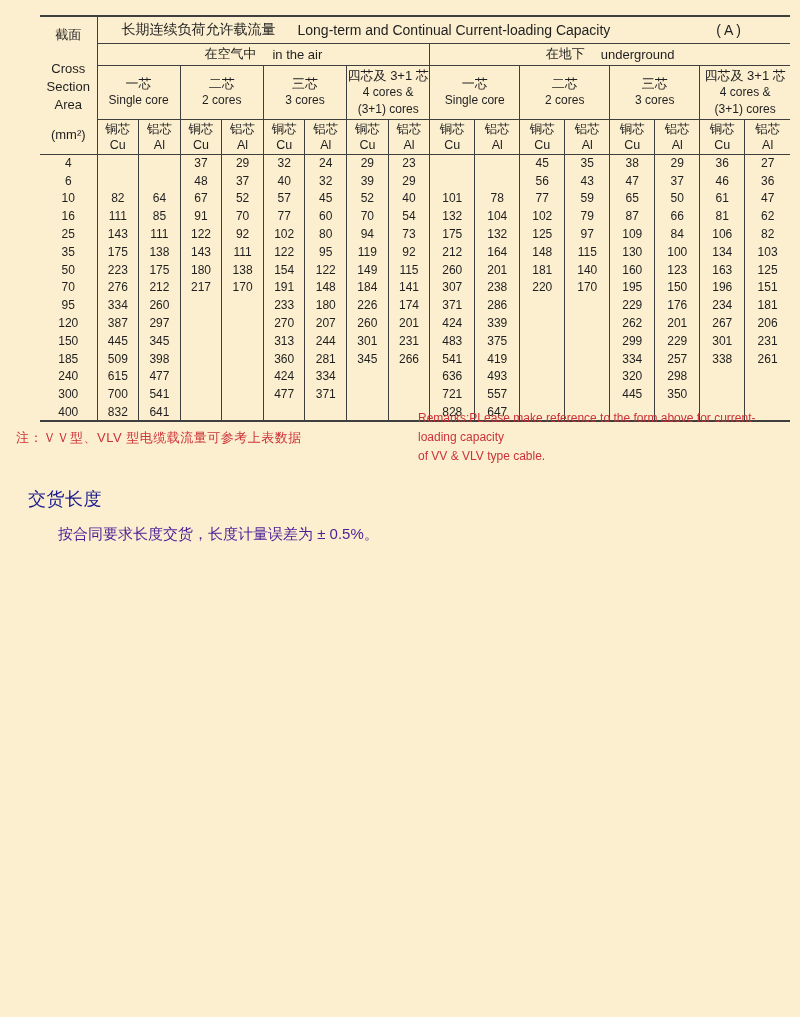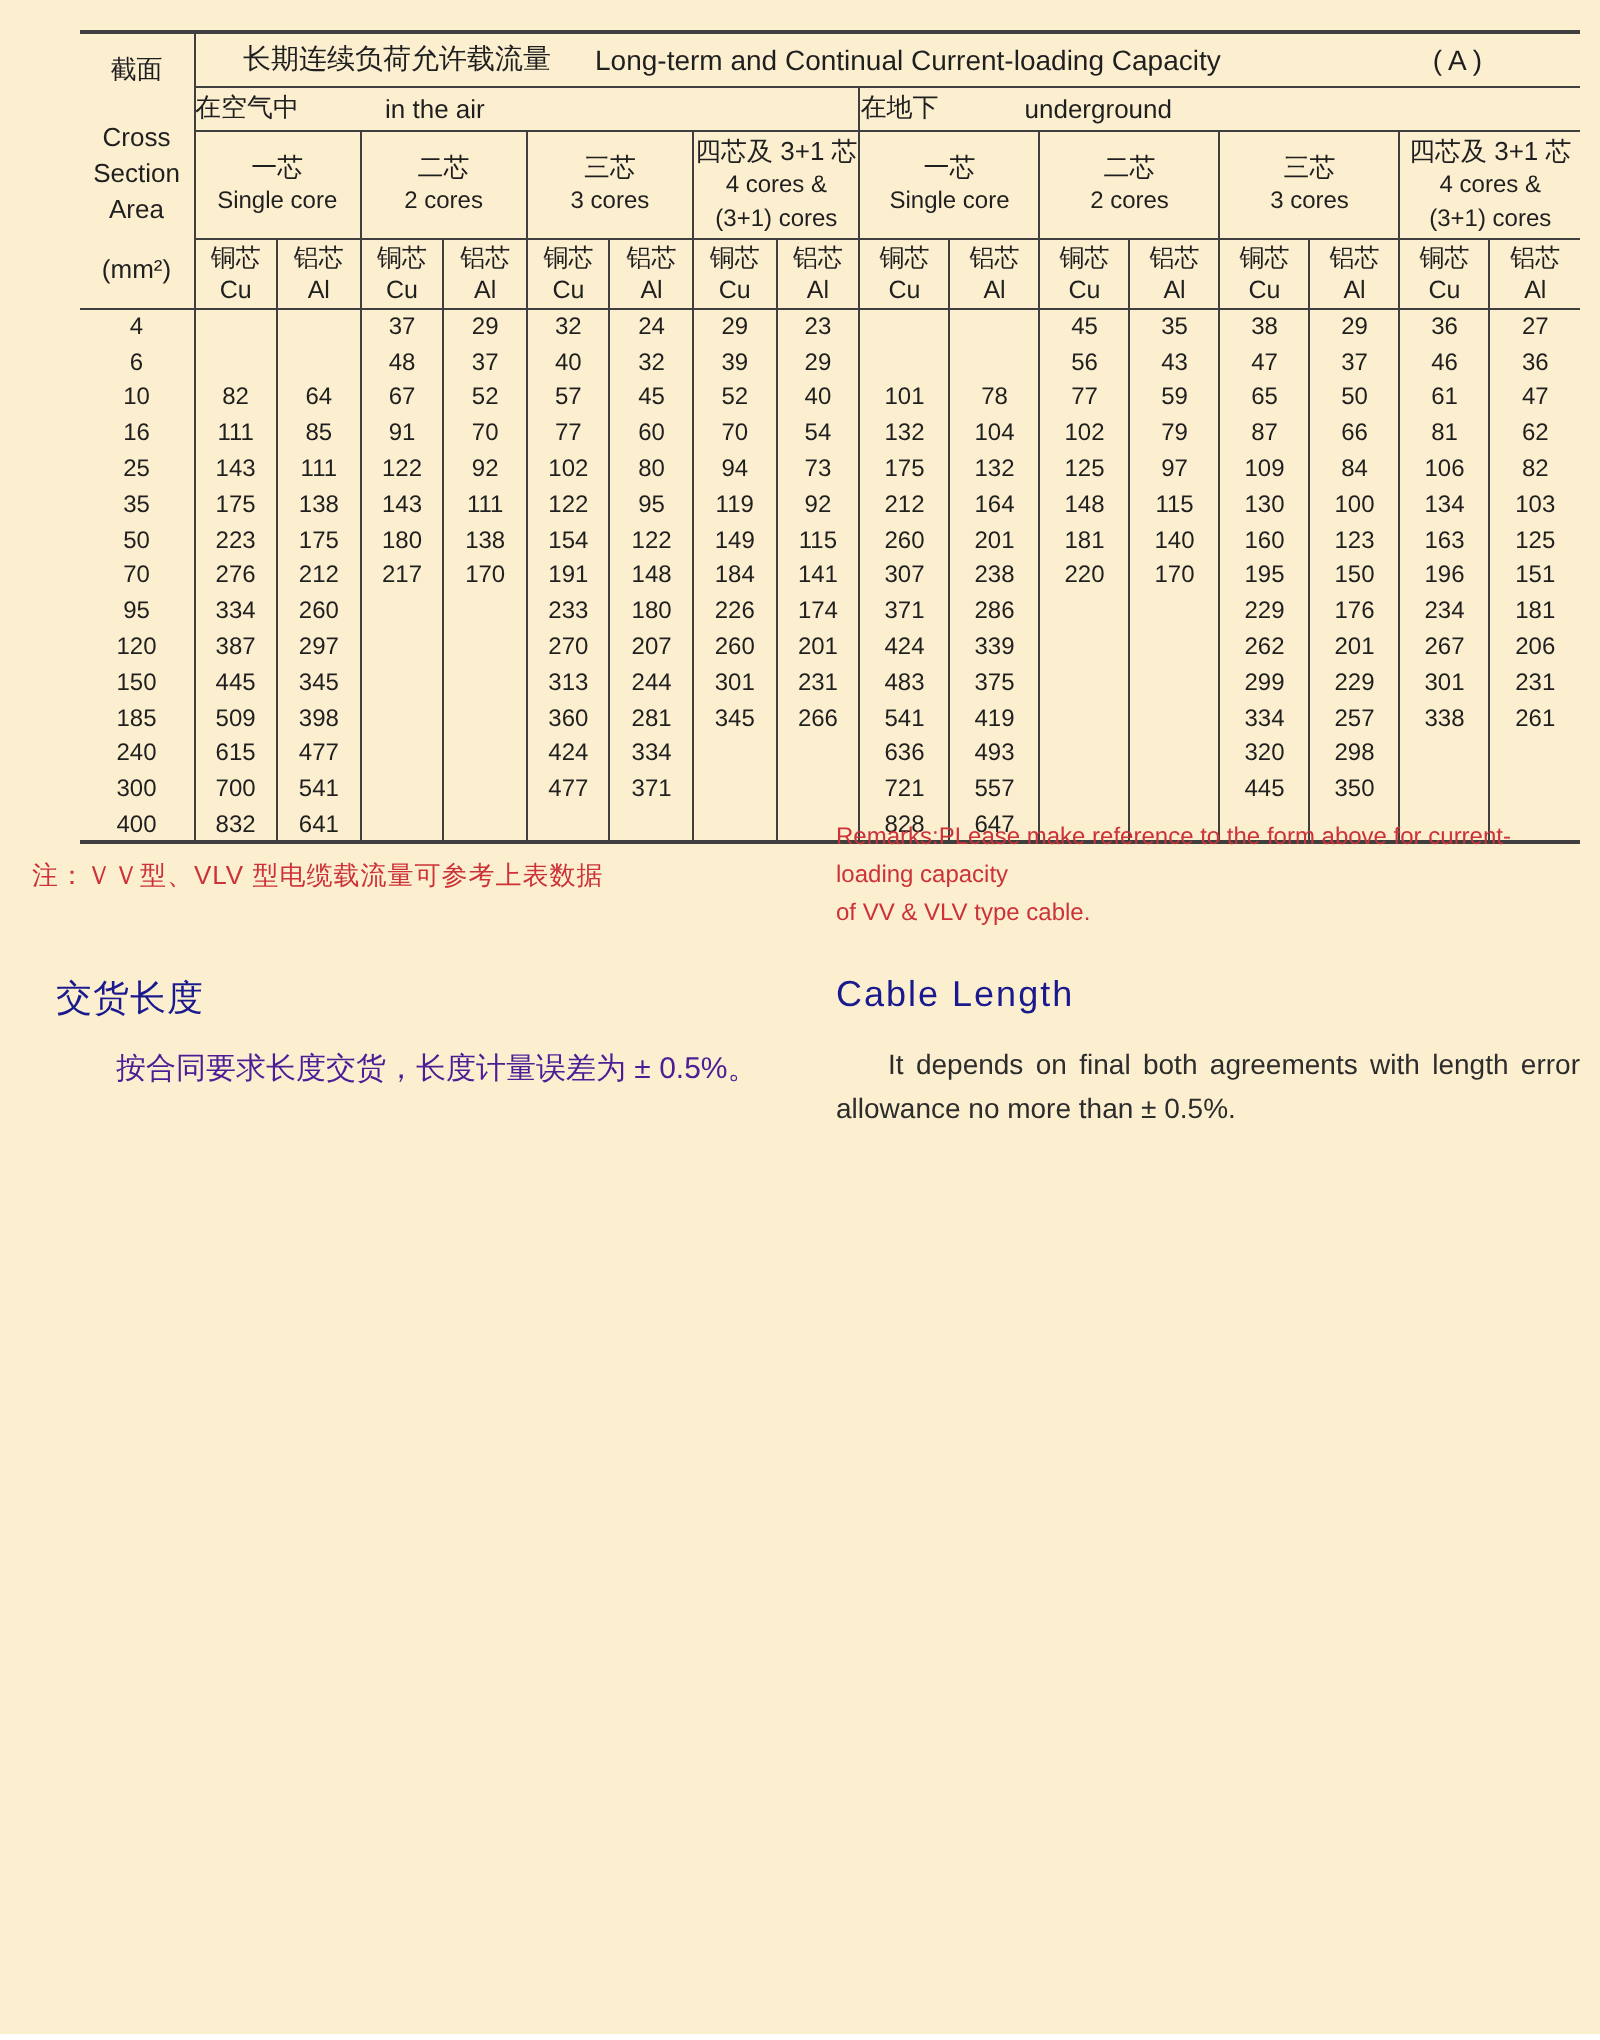--- a/index.html
+++ b/index.html
@@ -23,21 +23,21 @@
 
   th.corner{border-right:1px solid var(--line);border-bottom:1.5px solid var(--line);font-size:13px;line-height:18px;vertical-align:middle}
   th.corner .ln-zh{margin-bottom:16px}
   th.corner .ln-mm{margin-top:12px}
 
   th.title{border-bottom:1px solid var(--line);height:27px;font-size:14px}
   th.title .tflex{display:flex;align-items:center;gap:22px;padding-left:24px;padding-right:46px}
   th.title .unit{margin-left:auto;letter-spacing:3px}
 
   th.env{border-bottom:1px solid var(--line);height:22px;font-size:13px}
-  th.env .pair{display:flex;align-items:center;gap:43px}
+  th.env .pair{display:flex;justify-content:center;align-items:center;gap:16px}
   .bR{border-right:1px solid var(--line)}
 
   th.core{border-right:1px solid var(--line);border-bottom:1px solid var(--line);height:54px;font-size:13px;line-height:17px}
   th.core .en{font-size:12px}
 
   tr.r-mat th{border-right:1px solid var(--line);border-bottom:1.5px solid var(--line);height:35px;font-size:12.5px;line-height:16px;font-weight:400}
 
   .cap td.size,.cap td.val{border-right:1px solid var(--line);height:17.8px;font-size:12px;padding:0}
   .noR{border-right:none !important}
 
@@ -507,20 +507,15 @@
   <div class="note-en">
     <div>Remarks:PLease make reference to the form above for current-loading capacity</div>
     <div>of VV &amp; VLV type cable.</div>
   </div>
 
   <div class="sec sec-zh">
     <h3>交货长度</h3>
     <p>按合同要求长度交货，长度计量误差为 ± 0.5%。</p>
   </div>
 
-  <div class="sec sec-en">
-    <h3>Cable Length</h3>
-    <p class="l1">It depends on final both agreements with length error</p>
-    <p class="l2">allowance no more than ± 0.5%.</p>
-  </div>
 
   <div class="bottom-strip"></div>
 </div>
 
 </body></html>

